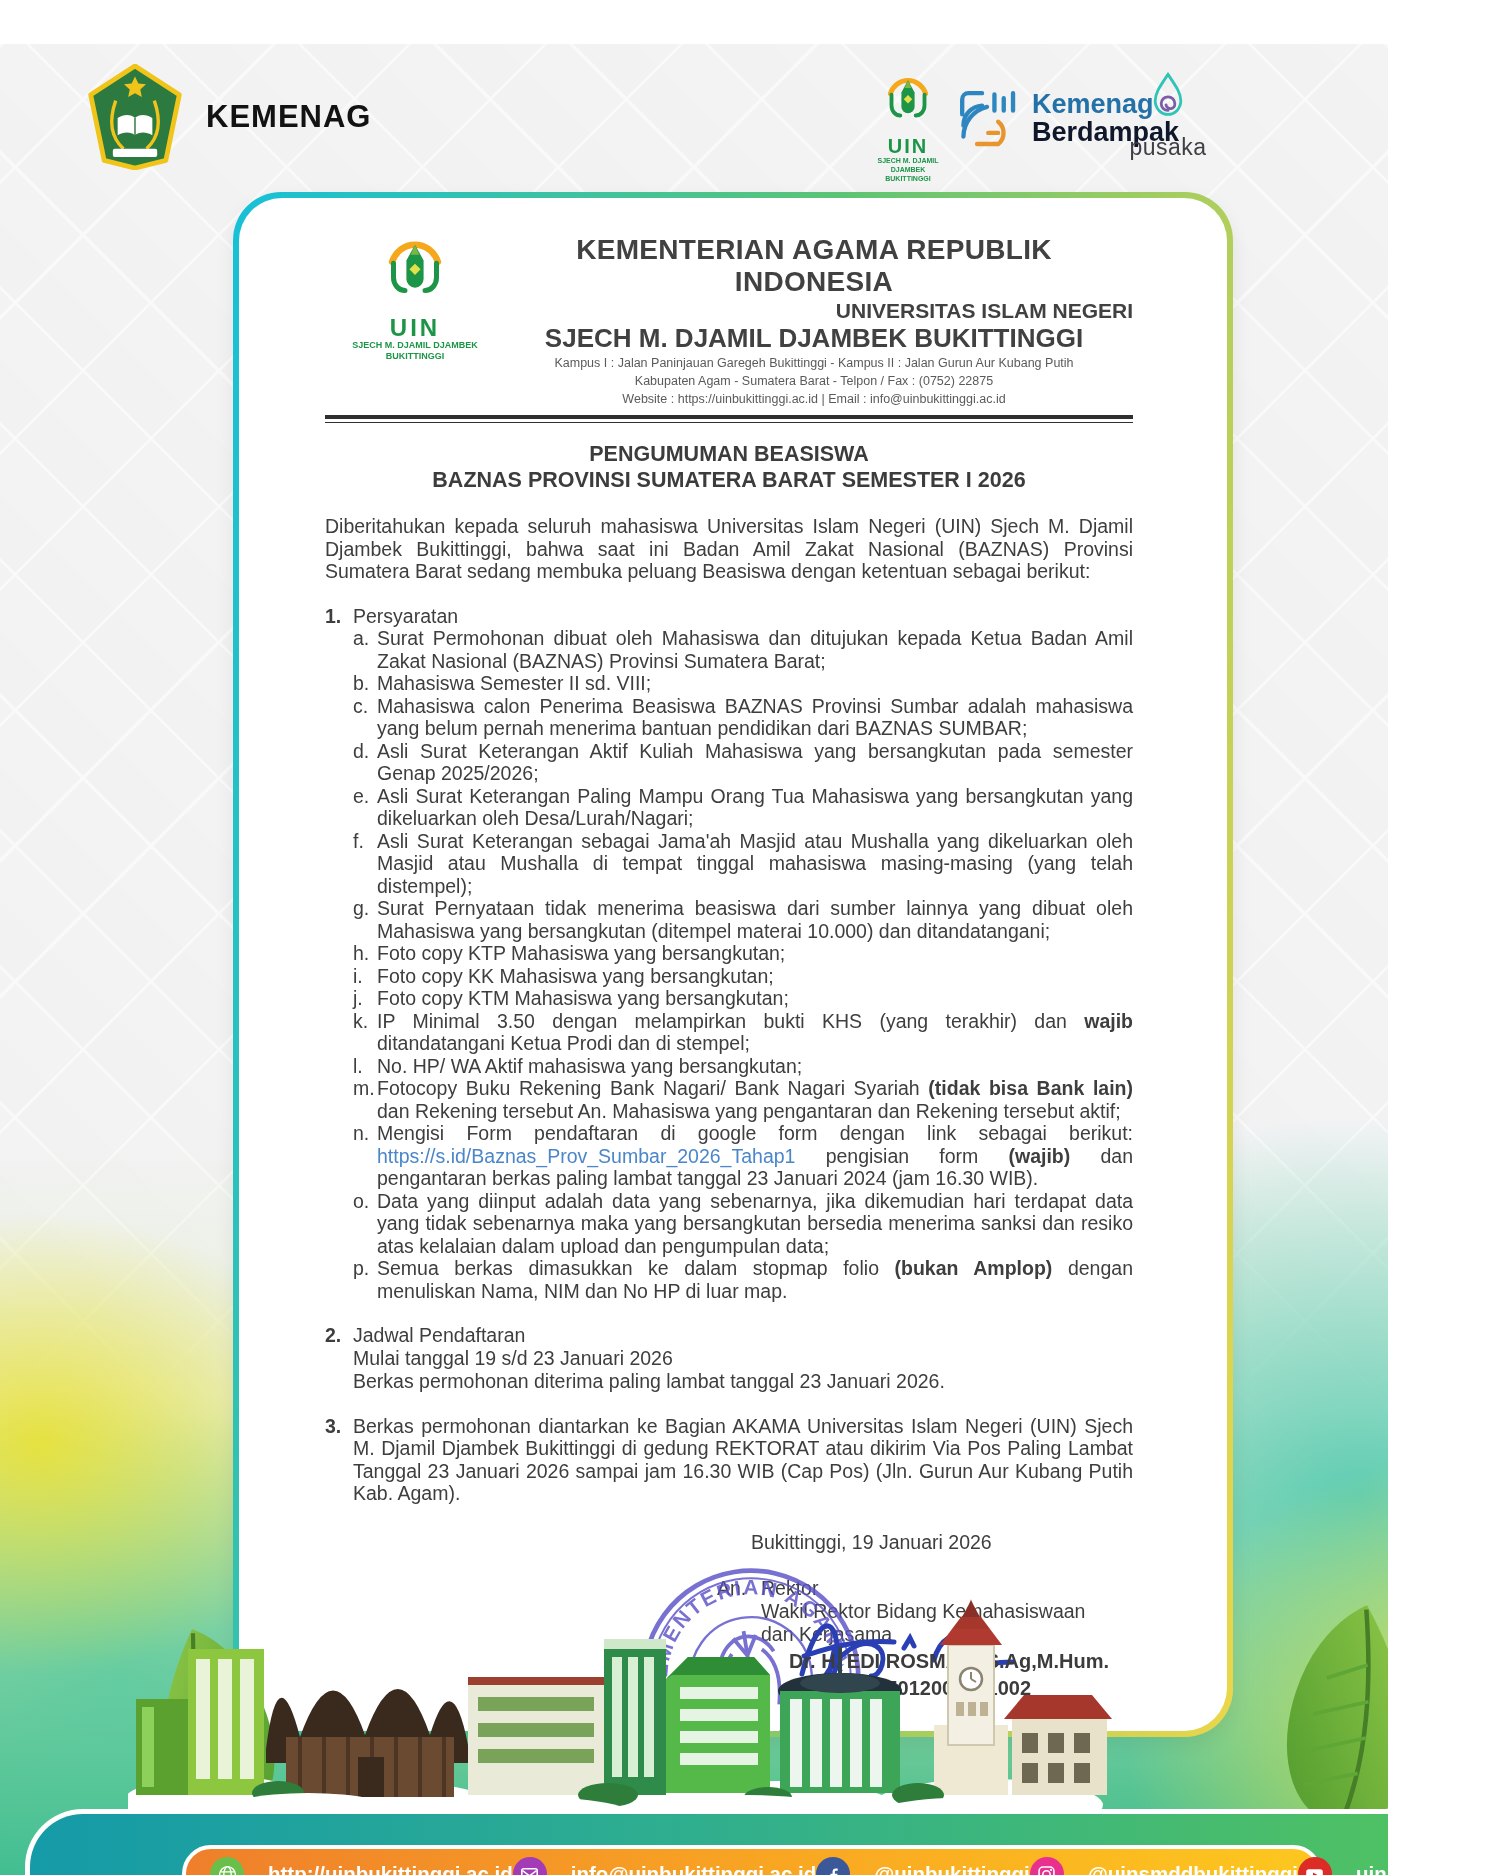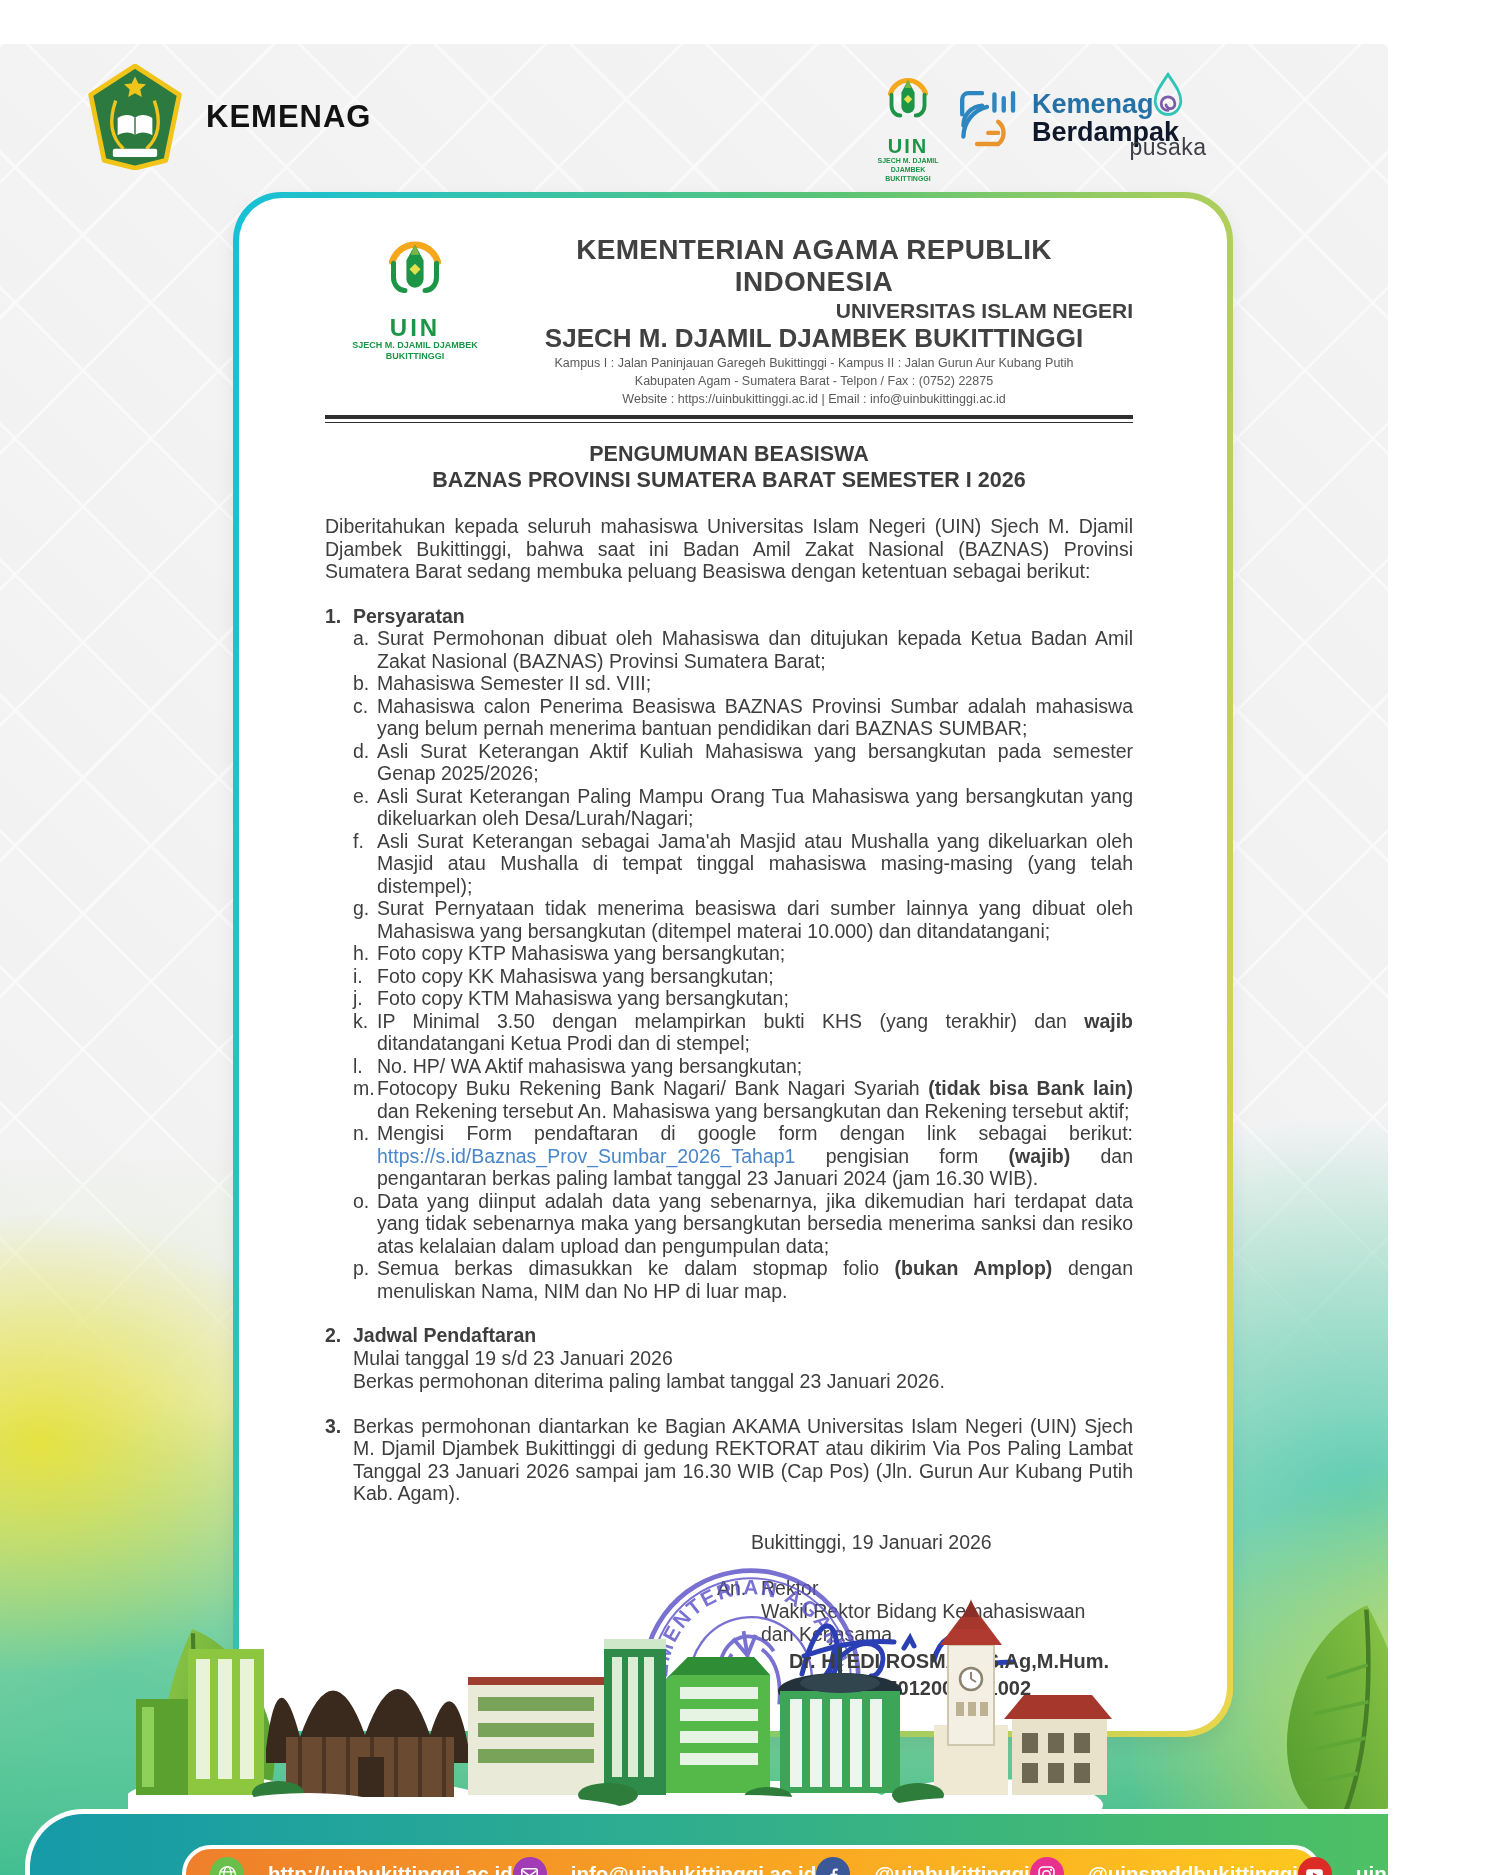--- a/index.html
+++ b/index.html
@@ -55,21 +55,21 @@
   .lh-addr{font-size:12.5px;color:#5a5a5a;line-height:15px;margin-top:3px;}
   .rule{margin-top:8px;border-top:4px solid #2f2f2f;border-bottom:1.5px solid #2f2f2f;height:3px;}
 
   .title-block{margin-top:18px;text-align:center;font-weight:bold;font-size:21.5px;line-height:26px;color:#3c3c3c;}
 
   .body-copy{font-size:19.5px;line-height:22.5px;color:#3e3e3e;}
   .intro{margin-top:22px;text-align:justify;}
   .sec{display:flex;margin-top:22px;}
   .sec-num{width:28px;flex:none;font-weight:bold;}
   .sec-body{flex:1;}
-  .sec-head{font-weight:bold;}
+  .sec-head{font-weight:normal;}
   .req-item{display:flex;}
   .req-label{width:24px;flex:none;}
   .req-text{flex:1;text-align:justify;}
   .b{font-weight:bold;}
   .link{color:#4a86c8;text-decoration:none;}
   .plain-line{line-height:23px;}
   .just{text-align:justify;}
 
   .date-line{margin-top:26px;margin-left:426px;}
   .an-block{display:flex;margin-top:24px;margin-left:392px;line-height:23px;}
@@ -255,21 +255,21 @@
                 <div class="req-item">
                   <span class="req-label">k.</span>
                   <span class="req-text"><span>IP Minimal 3.50 dengan melampirkan bukti KHS (yang terakhir) dan </span><span class="b">wajib</span><span> ditandatangani Ketua Prodi dan di stempel;</span></span>
                 </div>
                 <div class="req-item">
                   <span class="req-label">l.</span>
                   <span class="req-text"><span>No. HP/ WA Aktif mahasiswa yang bersangkutan;</span></span>
                 </div>
                 <div class="req-item">
                   <span class="req-label">m.</span>
-                  <span class="req-text"><span>Fotocopy Buku Rekening Bank Nagari/ Bank Nagari Syariah </span><span class="b">(tidak bisa Bank lain)</span><span> dan Rekening tersebut An. Mahasiswa yang bersangkutan dan Rekening tersebut aktif;</span></span>
+                  <span class="req-text"><span>Fotocopy Buku Rekening Bank Nagari/ Bank Nagari Syariah </span><span class="b">(tidak bisa Bank lain)</span><span> dan Rekening tersebut An. Mahasiswa yang pengantaran dan Rekening tersebut aktif;</span></span>
                 </div>
                 <div class="req-item">
                   <span class="req-label">n.</span>
                   <span class="req-text"><span>Mengisi Form pendaftaran di google form dengan link sebagai berikut: </span><a class="link">https://s.id/Baznas_Prov_Sumbar_2026_Tahap1</a><span> pengisian form </span><span class="b">(wajib)</span><span> dan pengantaran berkas paling lambat tanggal 23 Januari 2024 (jam 16.30 WIB).</span></span>
                 </div>
                 <div class="req-item">
                   <span class="req-label">o.</span>
                   <span class="req-text"><span>Data yang diinput adalah data yang sebenarnya, jika dikemudian hari terdapat data yang tidak sebenarnya maka yang bersangkutan bersedia menerima sanksi dan resiko atas kelalaian dalam upload dan pengumpulan data;</span></span>
                 </div>
                 <div class="req-item">

